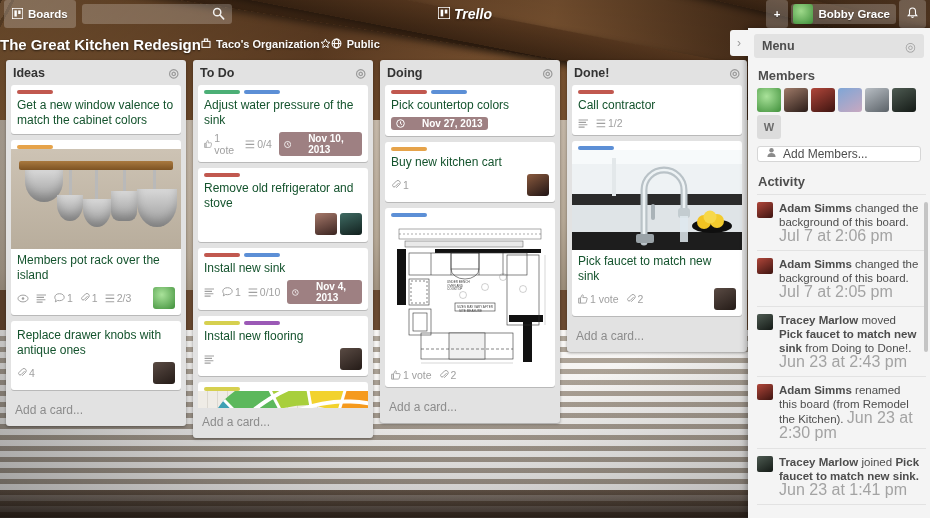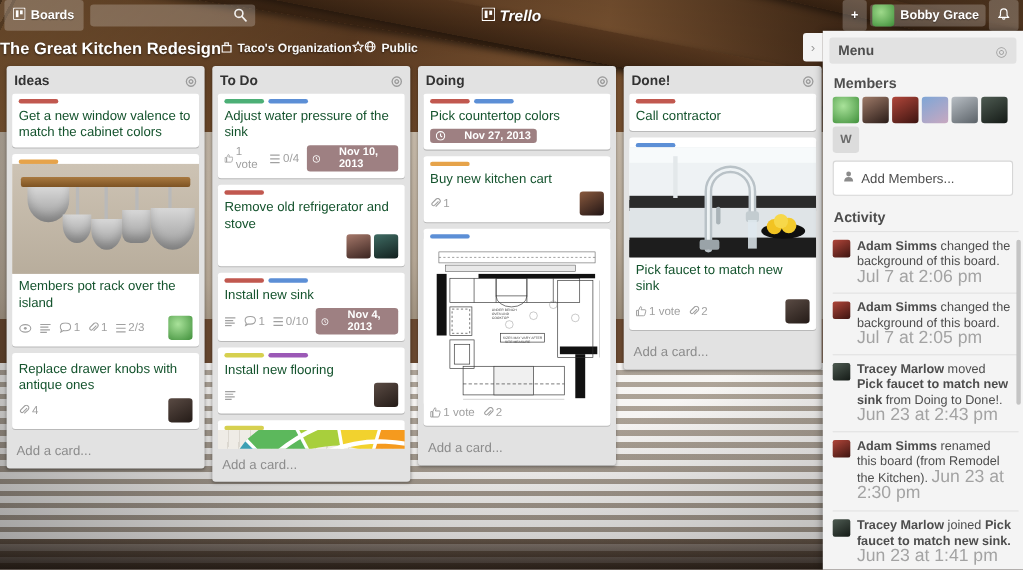--- a/index.html
+++ b/index.html
@@ -168,21 +168,21 @@
   }
   .sb-hdr .dots { color:#9b9b9b; font-weight:normal; }
   .sb-sec-title { padding:4px 10px 5px 10px; font-weight:bold; font-size:13px; color:#4d4d4d; }
   .avatars { display:flex; gap:3px; padding:0 9px 7px 9px; flex-wrap:wrap; }
   .avatars .a { width:24px; height:24px; border-radius:3px; cursor:pointer; }
   .avatars .initials {
     background:#dcdcdc; color:#6b6b6b; font-weight:bold; font-size:11px;
     display:flex; align-items:center; justify-content:center;
   }
   .addmembers {
-    margin:0 9px 8px 9px; height:32px; background:#fff; border:1px solid #d6d6d6;
+    margin:0 9px 8px 9px; height:16px; background:#fff; border:1px solid #d6d6d6;
     border-radius:3px; display:flex; align-items:center; gap:6px; padding:0 8px;
     font-size:12px; color:#4d4d4d; cursor:pointer;
   }
   #activity { overflow:hidden; padding:0 4px 0 9px; flex:1; position:relative; }
   .act {
     display:flex; gap:6px; padding:6px 6px 7px 0; border-top:1px solid #e2e2e2;
     font-size:11.5px; color:#4d4d4d; line-height:14px;
   }
   .act:first-child { border-top:none; }
   .act .aav { width:16px; height:16px; border-radius:2px; flex:0 0 auto; margin-top:1px; }
@@ -658,20 +658,42 @@
       <span>Done!</span>
       <span class="dots">◎</span>
     </div>
     <div class="cards">
 
       <div class="card">
         <div class="labels">
           <span class="label" style="background:#c1584f"></span>
         </div>
         <div class="card-title">Call contractor</div>
+        <div class="badges">
+          <span class="b">
+            <svg width="11" height="9" viewBox="0 0 11 9">
+                <g stroke="#a0a0a0" stroke-width="1.1">
+                  <line x1="0.6" y1="1" x2="10" y2="1"></line>
+                  <line x1="0.6" y1="3.4" x2="8" y2="3.4"></line>
+                  <line x1="0.6" y1="5.8" x2="9.4" y2="5.8"></line>
+                  <line x1="0.6" y1="8.1" x2="6.6" y2="8.1"></line>
+                </g>
+              </svg>
+          </span>
+          <span class="b">
+            <svg width="10" height="9" viewBox="0 0 10 9">
+                <g stroke="#a0a0a0" stroke-width="1.1">
+                  <line x1="0.6" y1="1" x2="9.2" y2="1"></line>
+                  <line x1="0.6" y1="4.4" x2="9.2" y2="4.4"></line>
+                  <line x1="0.6" y1="7.8" x2="9.2" y2="7.8"></line>
+                </g>
+              </svg>
+            <span>1/2</span>
+          </span>
+        </div>
       </div>
 
       <div class="card">
         <div class="labels">
           <span class="label" style="background:#5c8fd6"></span>
         </div>
         <div class="pic-faucet">
           <svg viewBox="0 0 170 100" width="100%" height="100" preserveAspectRatio="none">
             <rect x="0" y="0" width="170" height="46" fill="#eef2f4"></rect>
             <rect x="0" y="0" width="170" height="14" fill="#f7fafb"></rect>

